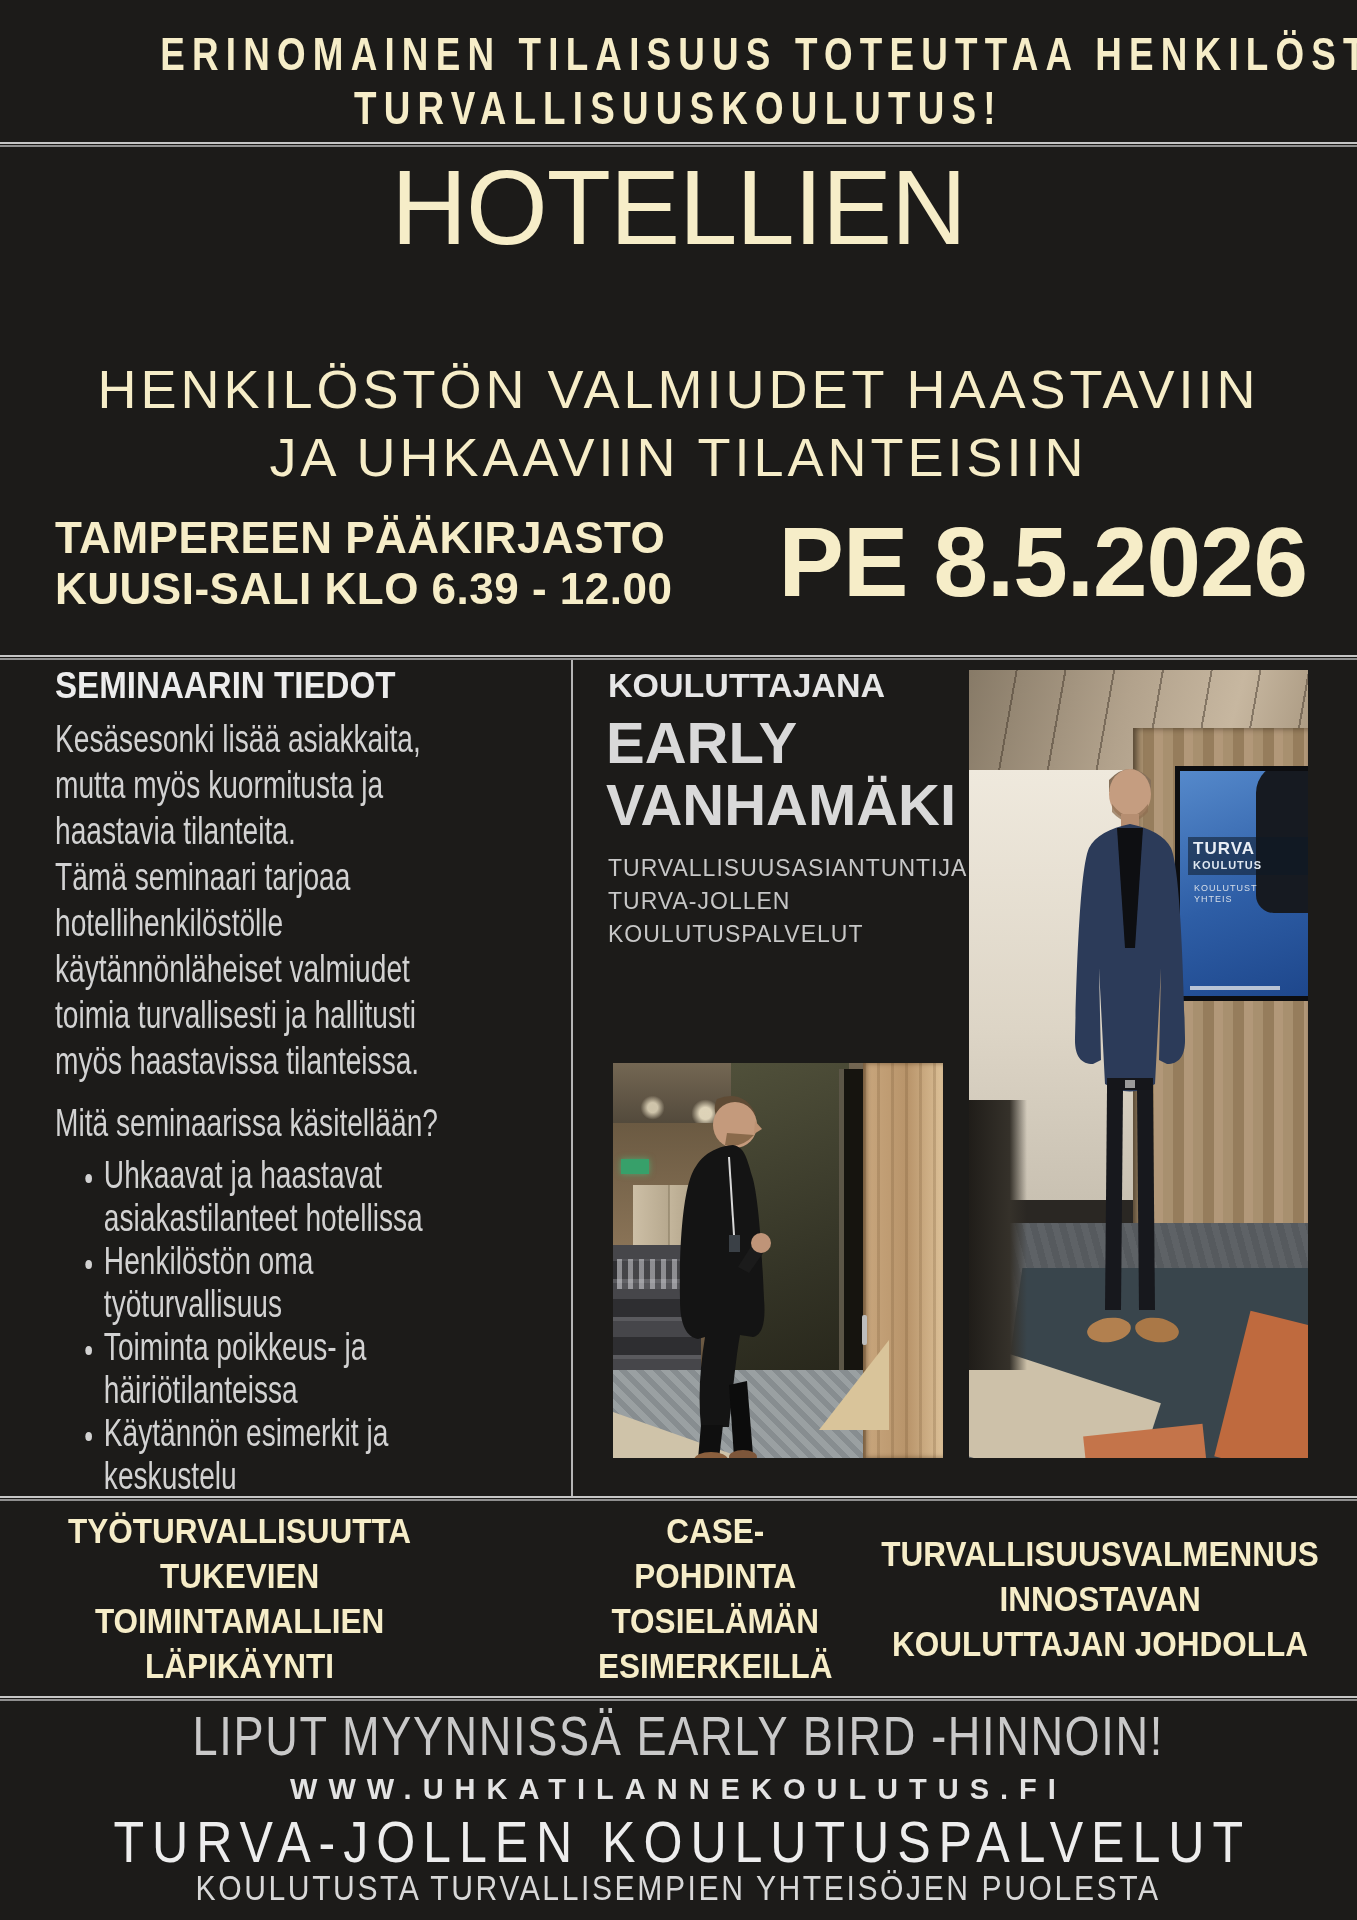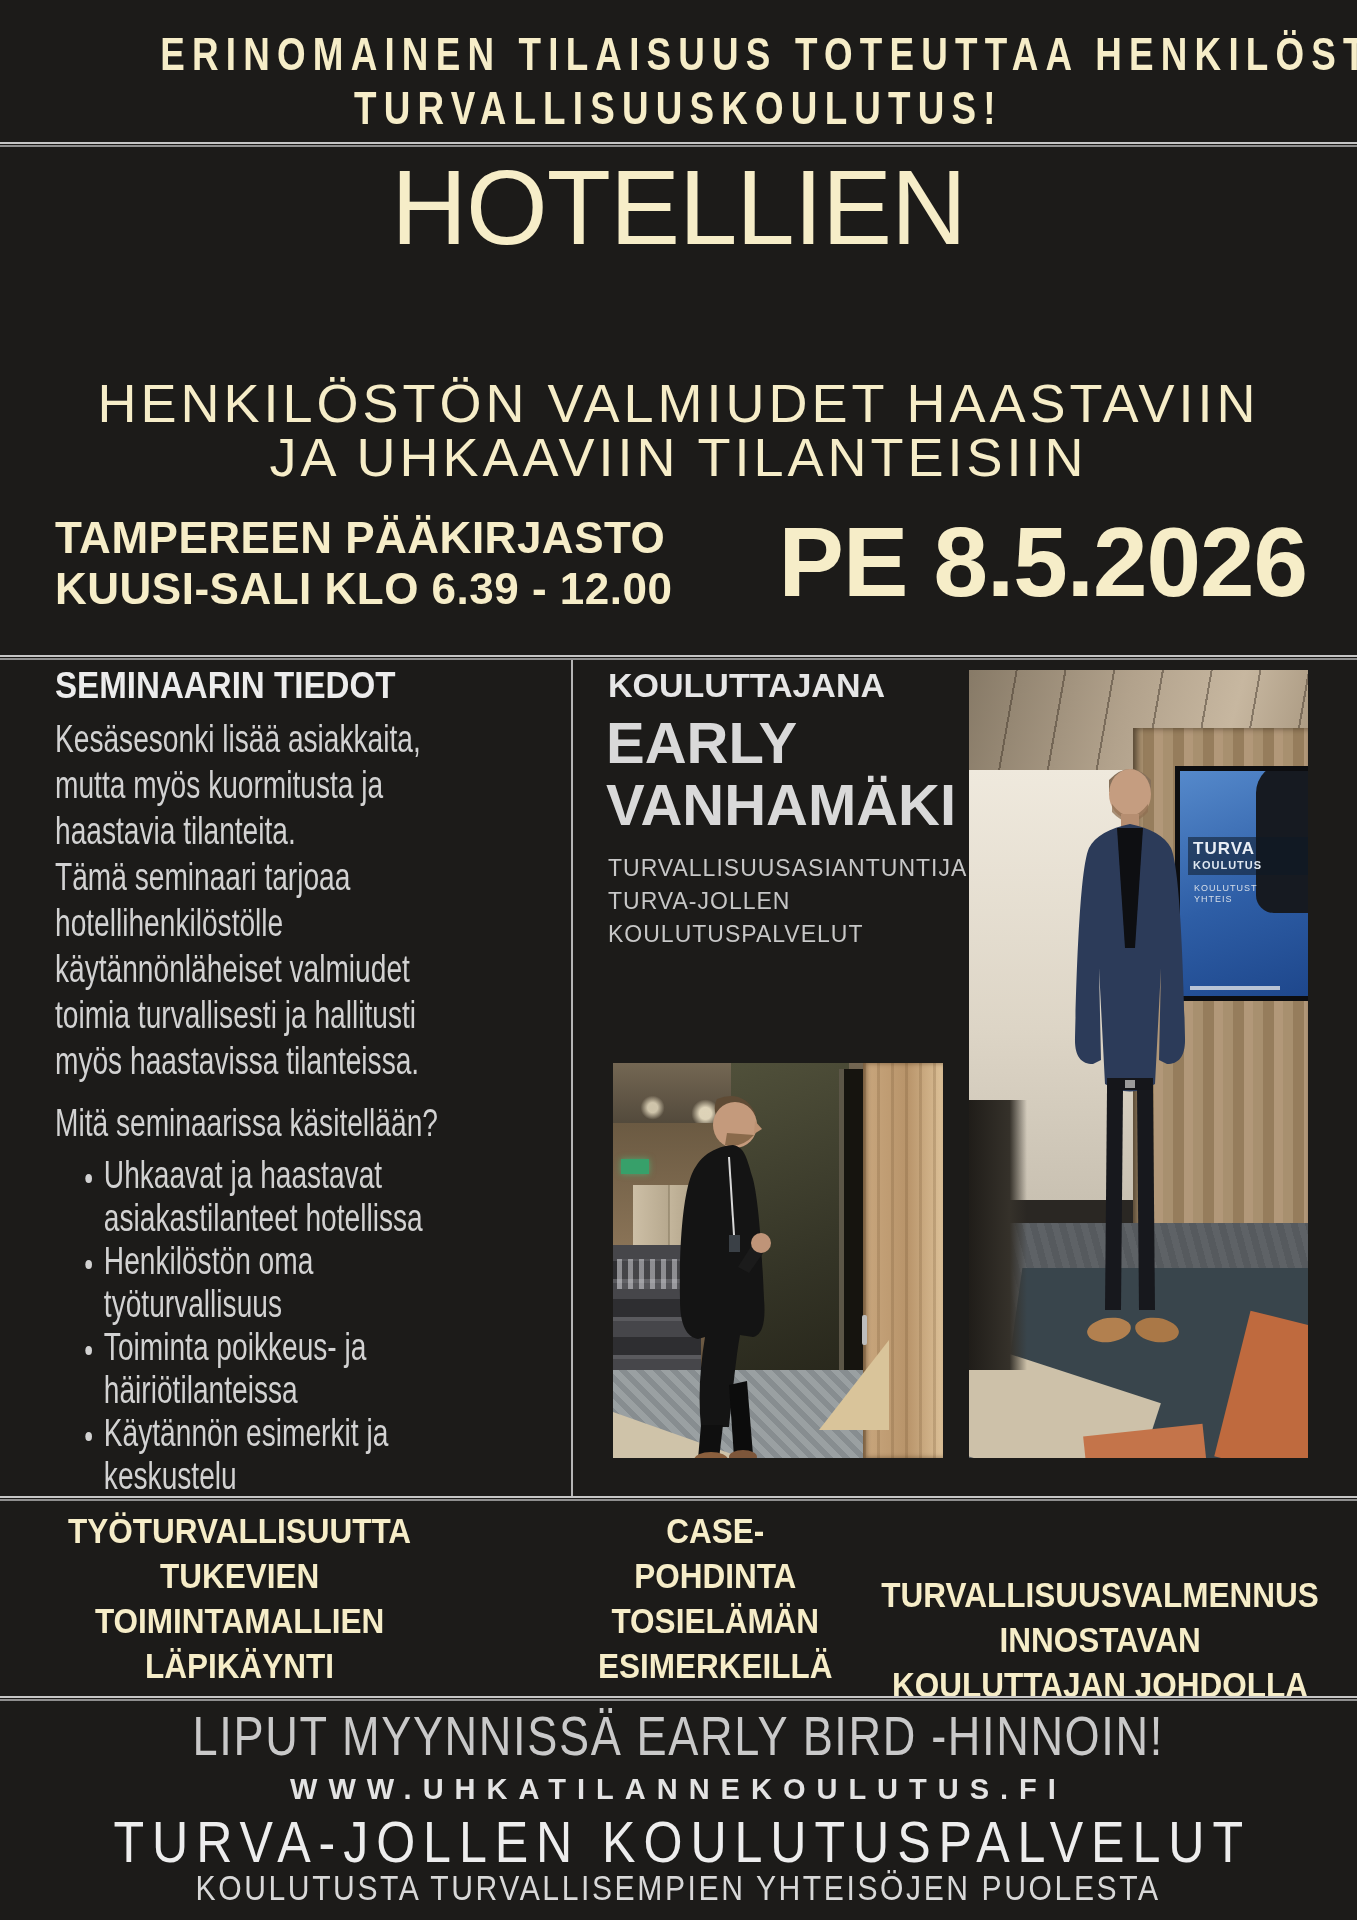--- a/index.html
+++ b/index.html
@@ -102,42 +102,42 @@
     background:repeating-linear-gradient(45deg,#9aa0a2 0 6px,#878d90 6px 12px);}
   .sp-carpet-beige{left:0;bottom:0;width:130px;height:46px;background:#cfc3a9;
     clip-path:polygon(0 0,100% 100%,0 100%);}
   .sp-man{left:28px;top:22px;}
   
   .hl-col{position:absolute;top:1498px;height:200px;display:flex;align-items:center;justify-content:center;
     text-align:center;font-weight:bold;font-size:35px;line-height:45px;}
   .hl-col span{white-space:pre-line;display:inline-block;transform:scaleX(0.9);}
   #hl-1{left:40px;width:400px;}
   #hl-2{left:525px;width:380px;}
-  #hl-3{left:850px;width:500px;margin-top:41px;}
+  #hl-3{left:850px;width:500px;}
   
   .f-tickets{top:1712px;font-size:55px;line-height:48px;color:#c9c9c9;}
   .f-tickets span{letter-spacing:2px;transform:scaleX(0.82);}
   .f-web{top:1772px;font-size:29px;line-height:34px;font-weight:bold;letter-spacing:11px;color:#e3e3e3;}
   .f-company{top:1812px;font-size:57px;line-height:60px;color:#ededed;padding-left:8px;}
   .f-company span{letter-spacing:9px;transform:scaleX(0.88);}
   .f-tagline{top:1868px;font-size:35px;line-height:40px;color:#d8d8d8;}
   .f-tagline span{letter-spacing:3px;transform:scaleX(0.86);}
 </style>
 </head>
 <body>
 
 <div class="poster">
 
   <div class="abs center cream banner-line" style="top:28px;"><span class="cond">ERINOMAINEN TILAISUUS TOTEUTTAA HENKILÖSTÖN</span></div>
   <div class="abs center cream banner-line" style="top:82px;"><span class="cond">TURVALLISUUSKOULUTUS!</span></div>
 
   <div class="hr" style="top:142px;"></div>
 
   <div class="abs center cream title-line" style="top:155px;">HOTELLIEN</div>
-  <div class="abs center cream subtitle-line" style="top:374px;text-align:center;">HENKILÖSTÖN VALMIUDET HAASTAVIIN</div>
+  <div class="abs center cream subtitle-line" style="top:360px;text-align:center;">HENKILÖSTÖN VALMIUDET HAASTAVIIN</div>
   <div class="abs center cream subtitle-line" style="top:428px;">JA UHKAAVIIN TILANTEISIIN</div>
 
   <div class="abs cream venue" style="white-space:pre-line;">TAMPEREEN PÄÄKIRJASTO
 KUUSI-SALI KLO 6.39 - 12.00</div>
   <div class="abs cream date">PE 8.5.2026</div>
 
   <div class="hr" style="top:655px;"></div>
   <div class="vr" style="left:571px;top:660px;height:836px;"></div>
 
   <div class="abs" style="left:55px;top:666px;">

